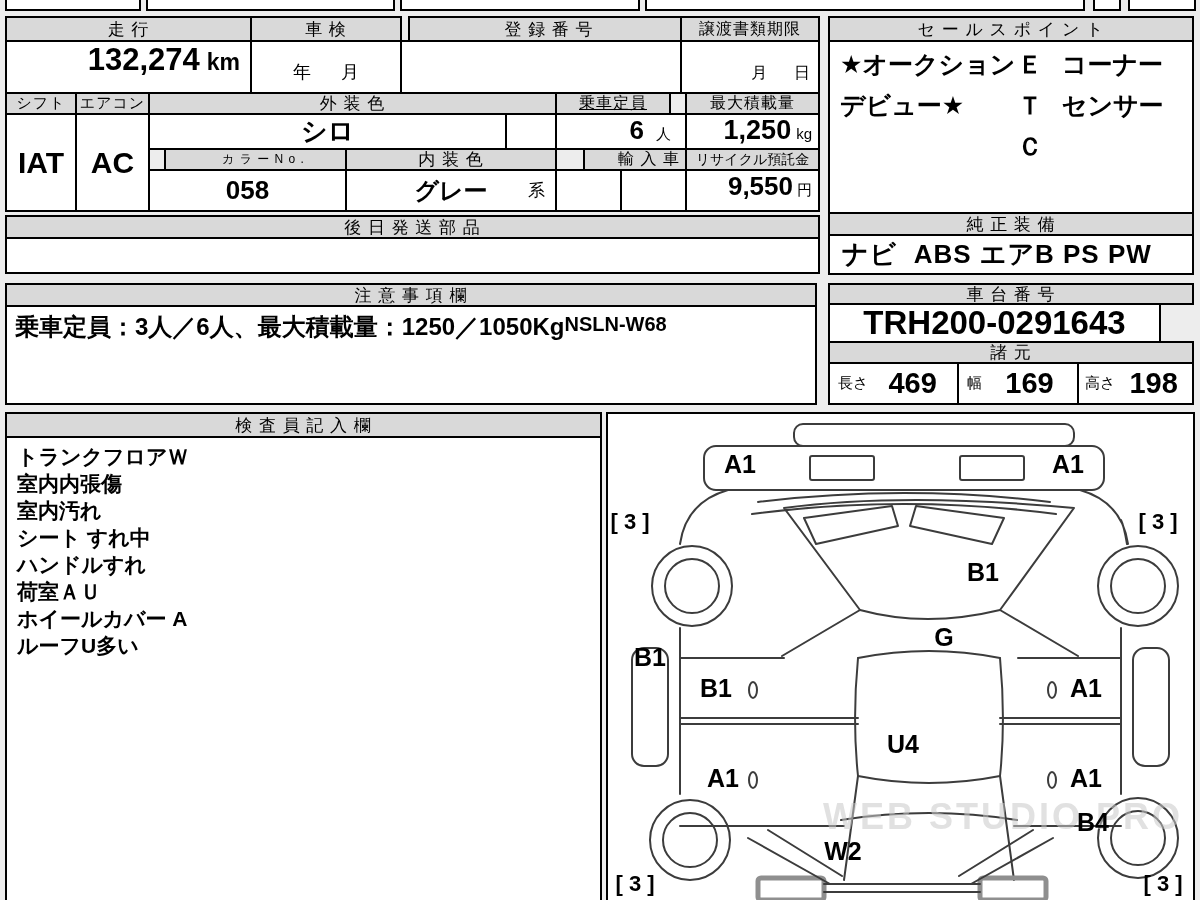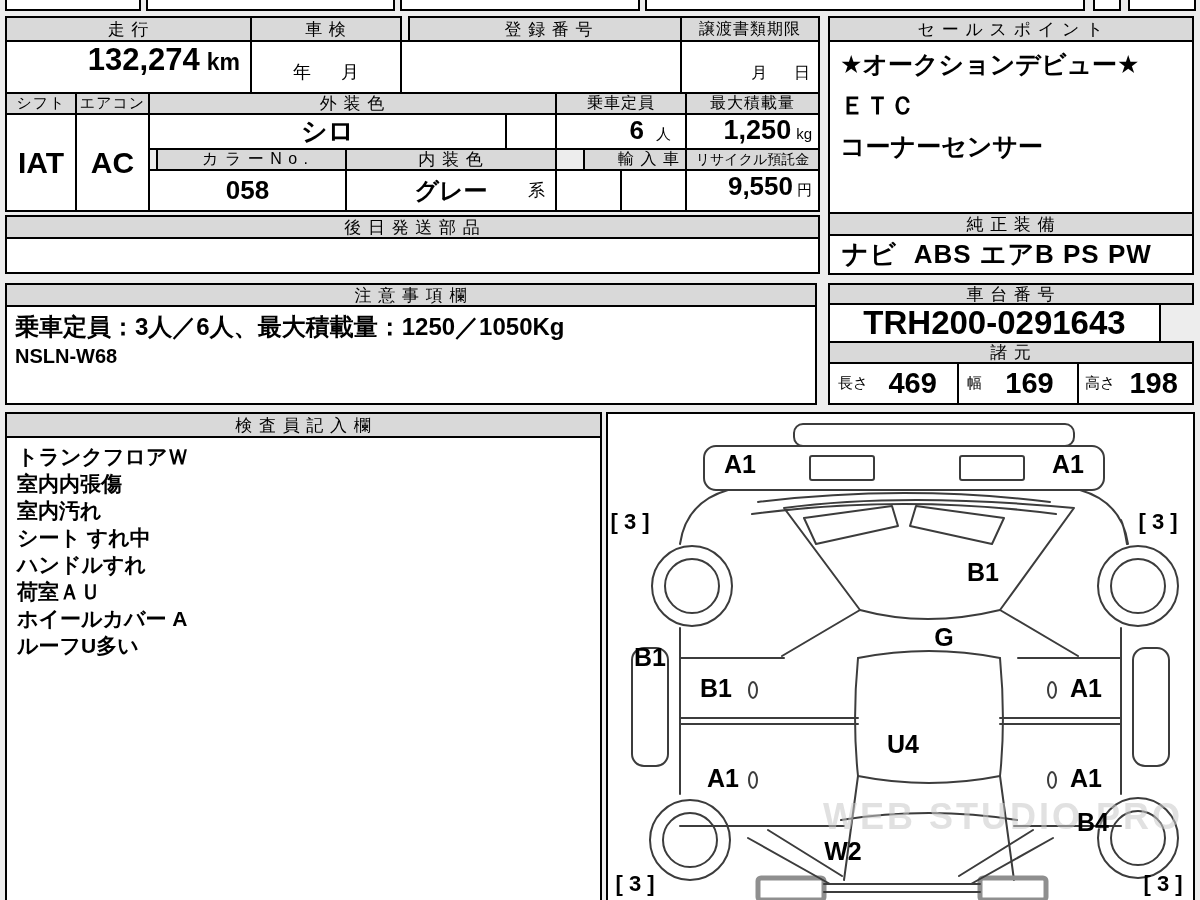--- a/index.html
+++ b/index.html
@@ -5,21 +5,21 @@
   html,body{margin:0;padding:0;}
   body{font-family:"Liberation Sans","DejaVu Sans",sans-serif;background:#ededed;}
   #sheet{position:relative;width:1200px;height:900px;background:#ededed;overflow:hidden;color:#000;}
   .hd,.cl{position:absolute;box-sizing:border-box;border:2px solid #000;display:flex;align-items:center;justify-content:center;overflow:hidden;}
   .hd{background:#d9d9d9;font-size:17px;white-space:pre;letter-spacing:1px;}
   .cl{background:#fff;}
   .cut{position:absolute;box-sizing:border-box;border:2px solid #000;border-top:none;background:#fff;}
   .val{font-weight:bold;}
   .baseline{align-items:baseline;}
   .right{justify-content:flex-end;}
-  .colstart{flex-direction:column;align-items:flex-start;justify-content:flex-start;}
+  .colstart{flex-direction:row;align-items:flex-start;justify-content:flex-start;}
   .pre{white-space:pre;}
   .unit{font-weight:bold;}
   .dlabel{position:absolute;transform:translate(-50%,-50%);font-weight:bold;font-size:25px;white-space:pre;line-height:1;}
   .tire{font-size:22px;}
   .watermark{position:absolute;left:215px;top:382px;font-size:36px;font-weight:bold;letter-spacing:3px;color:#c9c9c9;opacity:.55;white-space:pre;}
   svg{position:absolute;left:0;top:0;}
 </style>
 </head>
 <body>
 
@@ -41,38 +41,38 @@
     <span class="val" style="font-size:31px;">132,274</span>
     <span class="unit" style="font-size:23px;margin-left:7px;">km</span>
   </div>
   <div class="cl pre" style="left:250px;top:40px;width:152px;height:54px;align-items:flex-end;padding-bottom:8px;font-size:18px;">年      月</div>
   <div class="cl" style="left:400px;top:40px;width:282px;height:54px;"></div>
   <div class="cl pre right" style="left:680px;top:40px;width:140px;height:54px;align-items:flex-end;padding:0 8px 8px 0;font-size:16px;">月      日</div>
 
   <div class="hd" style="left:5px;top:92px;width:72px;height:23px;font-size:15px;">シフト</div>
   <div class="hd" style="left:75px;top:92px;width:75px;height:23px;font-size:15px;">エアコン</div>
   <div class="hd" style="left:148px;top:92px;width:409px;height:23px;">外 装 色</div>
-  <div class="hd" style="left:555px;top:92px;width:132px;height:23px;font-size:16px;">乗車定員</div>
+  <div class="hd" style="left:555px;top:92px;width:116px;height:23px;font-size:16px;text-decoration:underline;">乗車定員</div>
   <div class="hd" style="left:685px;top:92px;width:135px;height:23px;font-size:16px;">最大積載量</div>
 
   <div class="cl val" style="left:5px;top:113px;width:72px;height:99px;font-size:30px;">IAT</div>
   <div class="cl val" style="left:75px;top:113px;width:75px;height:99px;font-size:30px;">AC</div>
 
   <div class="cl val" style="left:148px;top:113px;width:359px;height:37px;font-size:26px;">シロ</div>
   <div class="cl" style="left:505px;top:113px;width:52px;height:37px;"></div>
   <div class="cl baseline right" style="left:555px;top:113px;width:132px;height:37px;padding-right:14px;">
     <span class="val" style="font-size:26px;">6</span>
     <span style="font-size:15px;margin-left:12px;">人</span>
   </div>
   <div class="cl baseline right" style="left:685px;top:113px;width:135px;height:37px;padding-right:6px;">
     <span class="val" style="font-size:27px;">1,250</span>
     <span style="font-size:15px;margin-left:5px;">kg</span>
   </div>
 
-  <div class="hd" style="left:156px;top:148px;width:199px;height:23px;font-size:16px;">カ ラ ー N o .</div>
+  <div class="hd" style="left:164px;top:148px;width:199px;height:23px;font-size:12px;">カ ラ ー N o .</div>
   <div class="hd" style="left:345px;top:148px;width:212px;height:23px;">内 装 色</div>
   <div class="hd" style="left:583px;top:148px;width:132px;height:23px;font-size:16px;">輸 入 車</div>
   <div class="hd" style="left:685px;top:148px;width:135px;height:23px;font-size:14px;letter-spacing:0;">リサイクル預託金</div>
 
   <div class="cl val" style="left:148px;top:169px;width:199px;height:43px;font-size:26px;">058</div>
   <div class="cl" style="left:345px;top:169px;width:212px;height:43px;">
     <span class="val" style="font-size:24px;">グレー</span>
     <span style="position:absolute;right:10px;bottom:8px;font-size:17px;">系</span>
   </div>
   <div class="cl" style="left:555px;top:169px;width:67px;height:43px;"></div>

